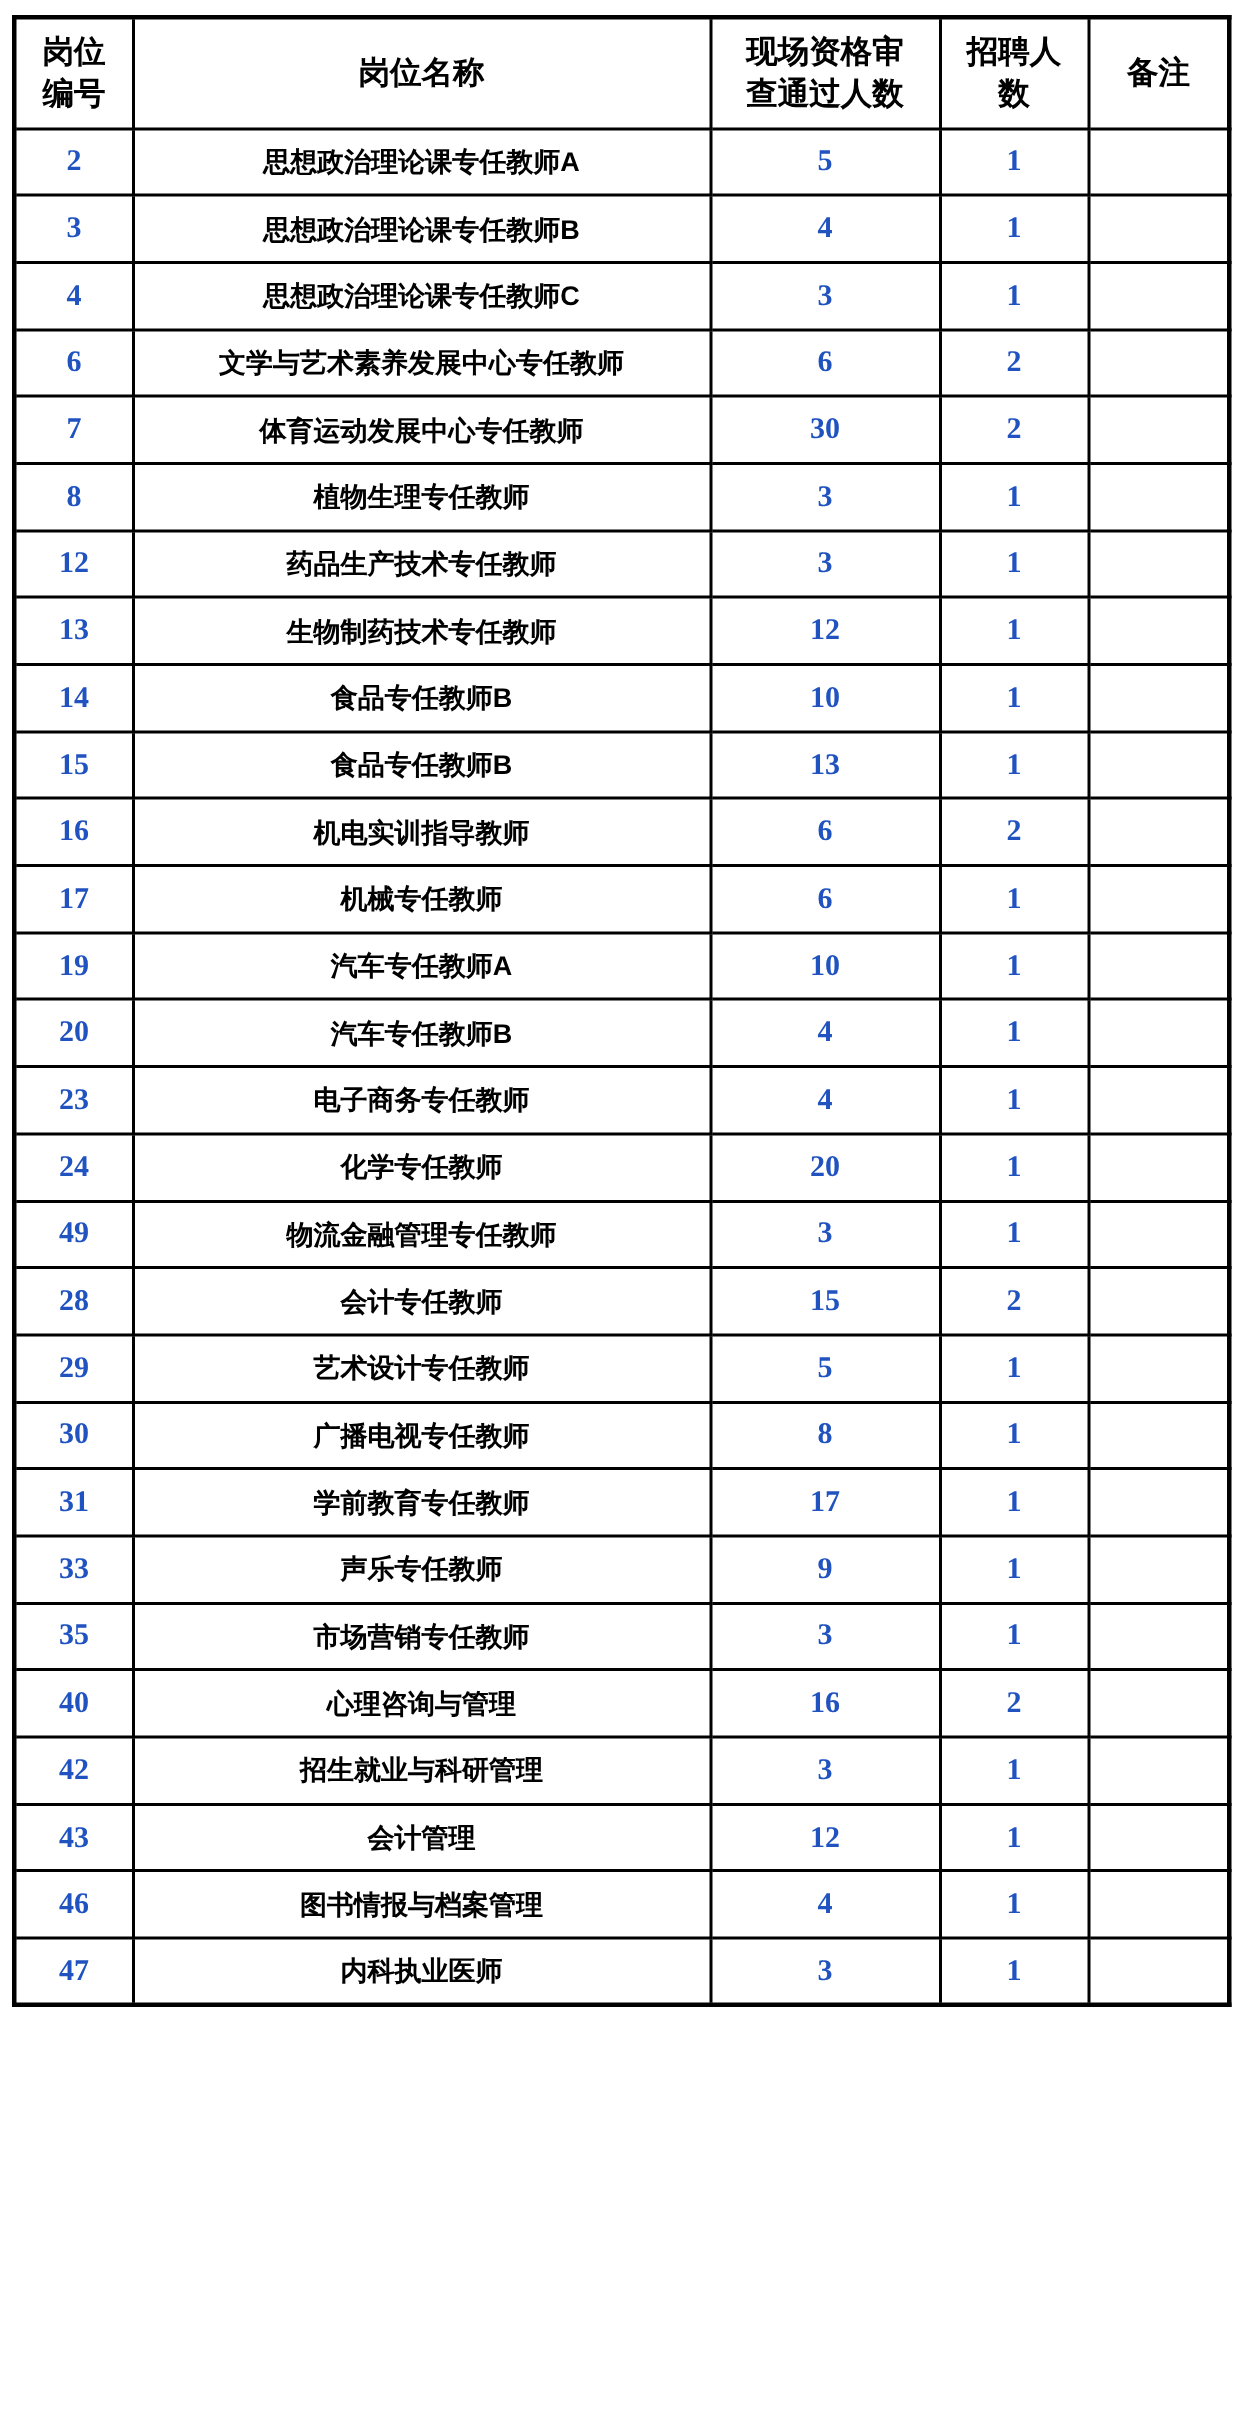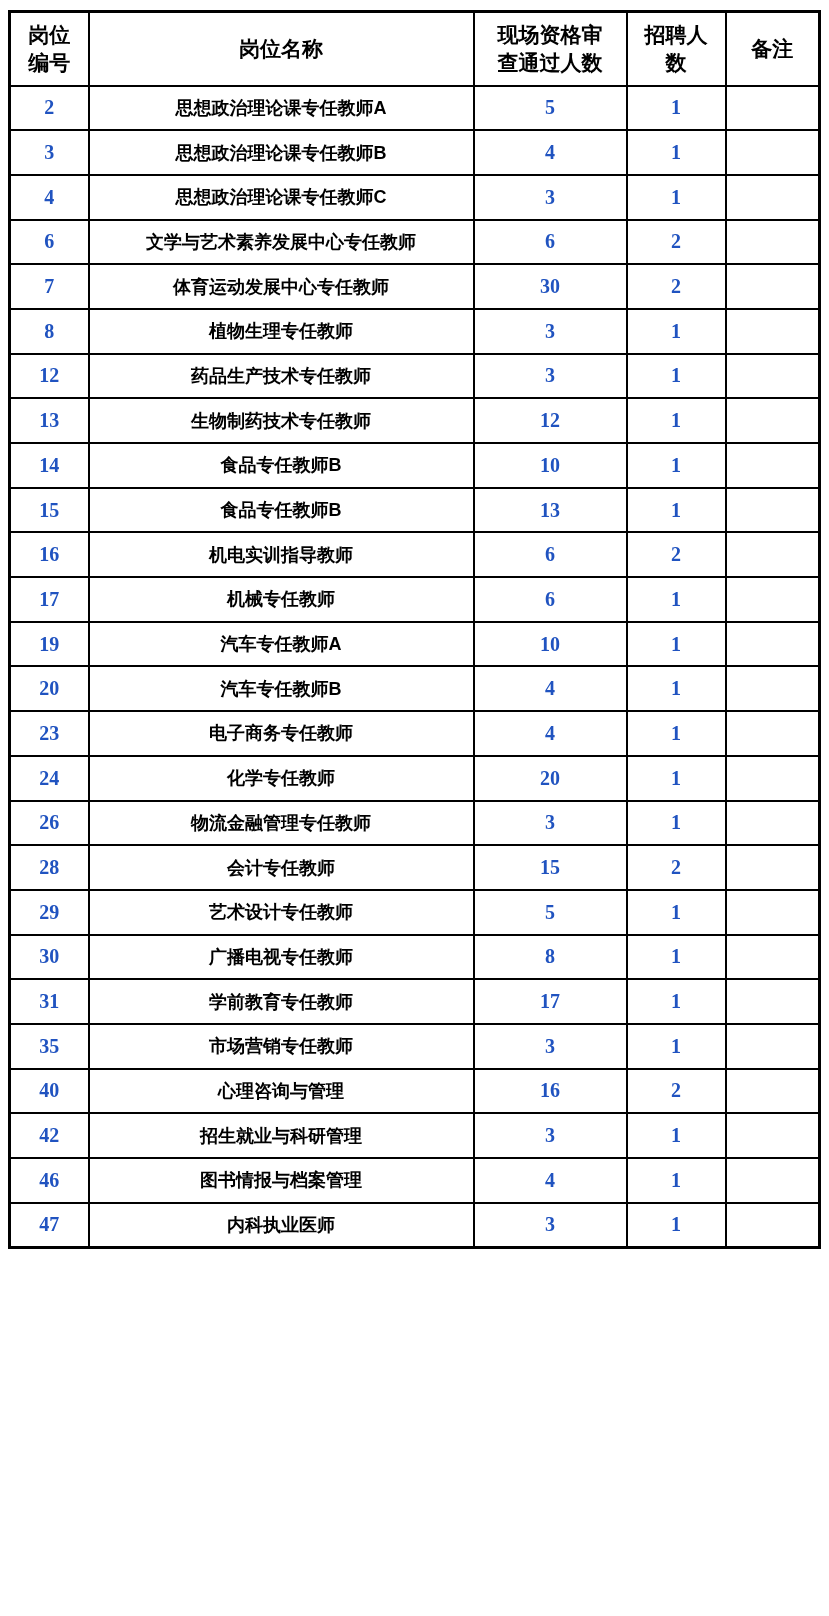--- a/index.html
+++ b/index.html
@@ -195,21 +195,21 @@
           <td class="cell-remark"></td>
         </tr>
         <tr>
           <td class="cell-num">24</td>
           <td class="cell-name">化学专任教师</td>
           <td class="cell-num">20</td>
           <td class="cell-num">1</td>
           <td class="cell-remark"></td>
         </tr>
         <tr>
-          <td class="cell-num">26</td>
+          <td class="cell-num">49</td>
           <td class="cell-name">物流金融管理专任教师</td>
           <td class="cell-num">3</td>
           <td class="cell-num">1</td>
           <td class="cell-remark"></td>
         </tr>
         <tr>
           <td class="cell-num">28</td>
           <td class="cell-name">会计专任教师</td>
           <td class="cell-num">15</td>
           <td class="cell-num">2</td>
@@ -230,37 +230,51 @@
           <td class="cell-remark"></td>
         </tr>
         <tr>
           <td class="cell-num">31</td>
           <td class="cell-name">学前教育专任教师</td>
           <td class="cell-num">17</td>
           <td class="cell-num">1</td>
           <td class="cell-remark"></td>
         </tr>
         <tr>
+          <td class="cell-num">33</td>
+          <td class="cell-name">声乐专任教师</td>
+          <td class="cell-num">9</td>
+          <td class="cell-num">1</td>
+          <td class="cell-remark"></td>
+        </tr>
+        <tr>
           <td class="cell-num">35</td>
           <td class="cell-name">市场营销专任教师</td>
           <td class="cell-num">3</td>
           <td class="cell-num">1</td>
           <td class="cell-remark"></td>
         </tr>
         <tr>
           <td class="cell-num">40</td>
           <td class="cell-name">心理咨询与管理</td>
           <td class="cell-num">16</td>
           <td class="cell-num">2</td>
           <td class="cell-remark"></td>
         </tr>
         <tr>
           <td class="cell-num">42</td>
           <td class="cell-name">招生就业与科研管理</td>
           <td class="cell-num">3</td>
+          <td class="cell-num">1</td>
+          <td class="cell-remark"></td>
+        </tr>
+        <tr>
+          <td class="cell-num">43</td>
+          <td class="cell-name">会计管理</td>
+          <td class="cell-num">12</td>
           <td class="cell-num">1</td>
           <td class="cell-remark"></td>
         </tr>
         <tr>
           <td class="cell-num">46</td>
           <td class="cell-name">图书情报与档案管理</td>
           <td class="cell-num">4</td>
           <td class="cell-num">1</td>
           <td class="cell-remark"></td>
         </tr>

